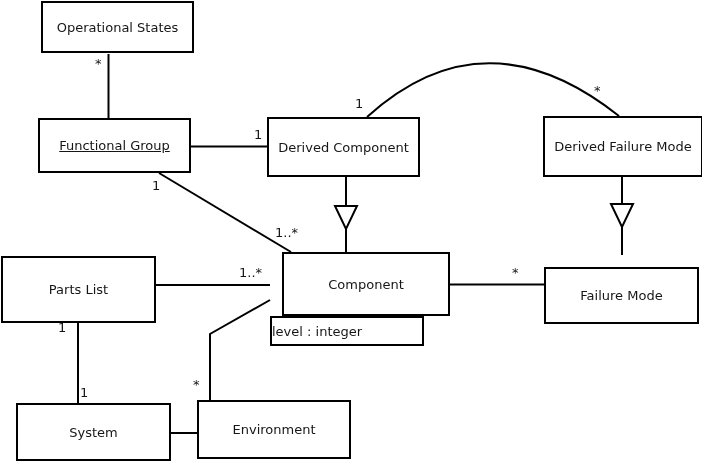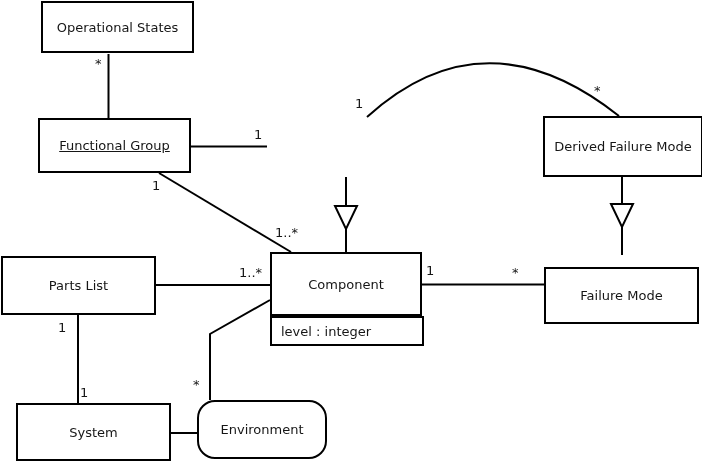--- a/index.html
+++ b/index.html
@@ -21,34 +21,33 @@
     background: #ffffff;
     border: 2px solid #000000;
     display: flex;
     align-items: center;
     justify-content: center;
     font-size: 13px;
     color: #161616;
   }
   .uml-attr {
     justify-content: flex-start;
-    padding-left: 9px;
     text-align: left;
   }
   
   .c-opstates  { left: 41px;  top: 1px;   width: 153px; height: 52px; }
   .c-fgroup    { left: 38px;  top: 118px; width: 153px; height: 55px; text-decoration: underline; }
   .c-dcomp     { left: 267px; top: 117px; width: 153px; height: 60px; }
   .c-dfmode    { left: 543px; top: 116px; width: 160px; height: 61px; }
-  .c-plist     { left: 1px;   top: 256px; width: 155px; height: 59px; }
-  .c-compname  { left: 270px; top: 252px; width: 152px; height: 64px; }
+  .c-plist     { left: 1px;   top: 256px; width: 155px; height: 67px; }
+  .c-compname  { left: 282px; top: 252px; width: 168px; height: 64px; }
   .c-compattr  { left: 270px; top: 316px; width: 154px; height: 30px; }
   .c-fmode     { left: 544px; top: 255px; width: 155px; height: 57px; margin-top: 12px; }
   .c-system    { left: 0px;   top: 403px; width: 155px; height: 58px; margin-left: 16px; }
-  .c-env       { left: 197px; top: 400px; width: 130px; height: 59px; border-radius: 18px; }
+  .c-env       { left: 197px; top: 400px; width: 154px; height: 59px; }
 </style>
 </head>
 <body>
 
 <div class="canvas">
 
   <svg class="edges" viewBox="0 0 702 464" xmlns="http://www.w3.org/2000/svg">
 
     <path class="edge" d="M108.5 54 V118"></path>
     <path class="edge" d="M191 146.5 H267"></path>
@@ -84,20 +83,23 @@
   </svg>
 
   <div class="uml-class c-opstates">
     <span>Operational States</span>
   </div>
 
   <div class="uml-class c-fgroup">
     <span>Functional Group</span>
   </div>
 
+  <div class="uml-class c-dcomp">
+    <span>Derived Component</span>
+  </div>
 
   <div class="uml-class c-dfmode">
     <span>Derived Failure Mode</span>
   </div>
 
   <div class="uml-class c-plist">
     <span>Parts List</span>
   </div>
 
   <div class="uml-class c-compname">

